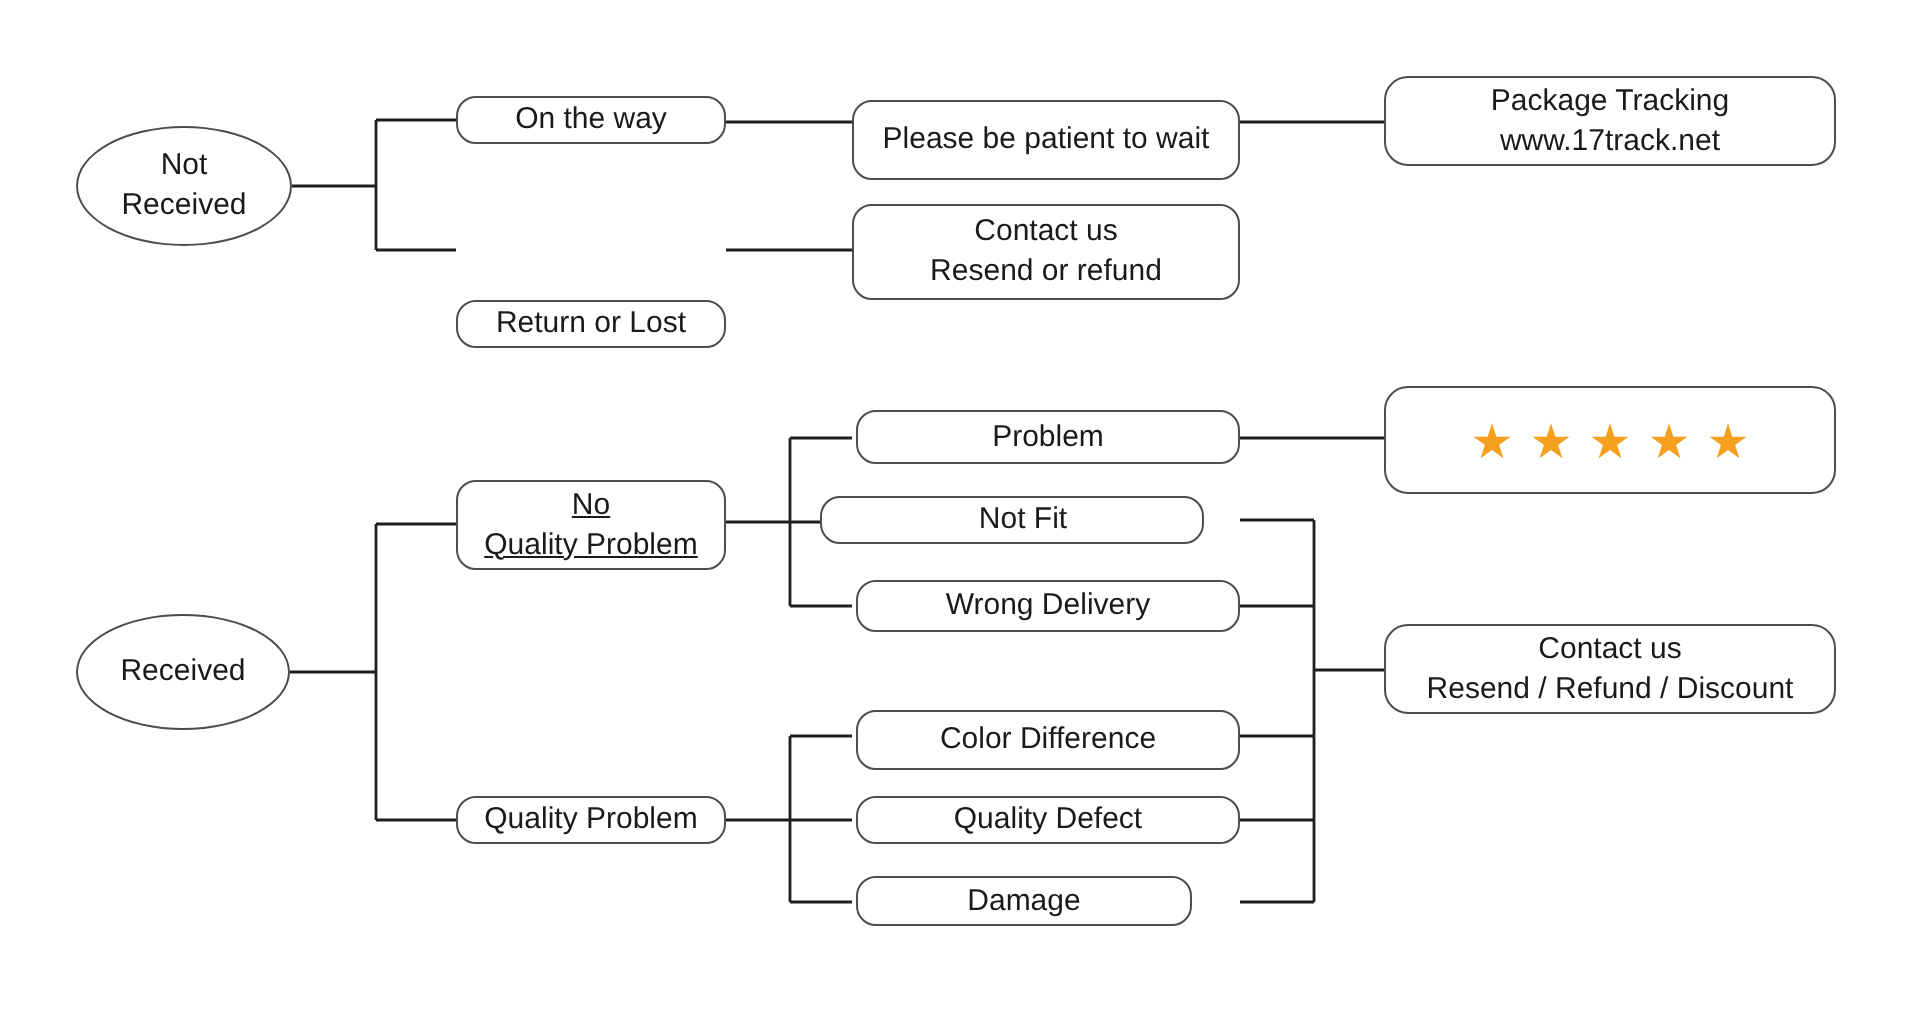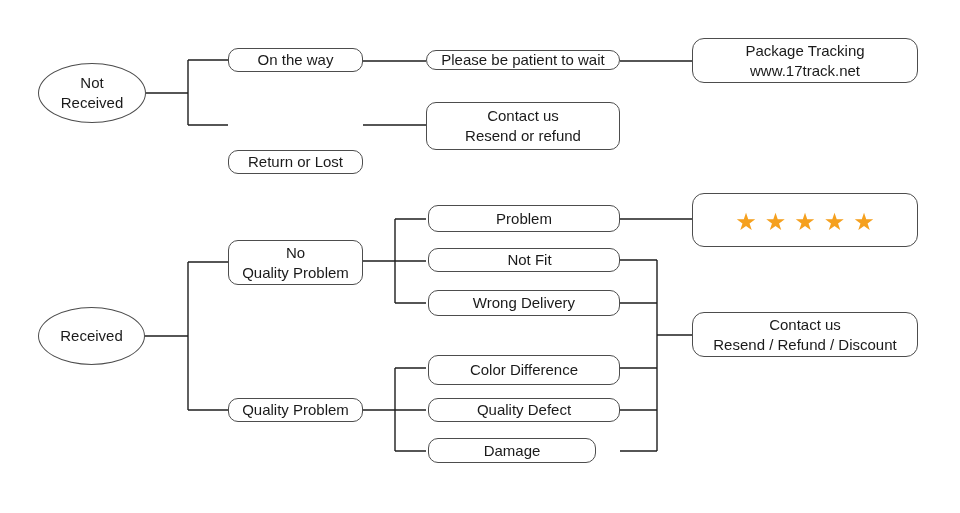--- a/index.html
+++ b/index.html
@@ -66,43 +66,43 @@
   </div>
 
   <div class="node box fs15" style="left:228px; top:48px; width:135px; height:24px;">
     <span>On the way</span>
   </div>
 
   <div class="node box fs15" style="left:228px; top:113px; width:135px; height:24px;margin-top:37px;">
     <span>Return or Lost</span>
   </div>
 
-  <div class="node box fs15" style="left:228px; top:240px; width:135px; height:45px;">
+  <div class="node box fs15" style="left:228px; top:240px; width:135px; height:45px;text-decoration:underline;">
     <span>No</span>
     <span>Quality Problem</span>
   </div>
 
   <div class="node box fs15" style="left:228px; top:398px; width:135px; height:24px;">
     <span>Quality Problem</span>
   </div>
 
-  <div class="node box fs15" style="left:426px; top:50px; width:194px; height:20px;">
+  <div class="node box fs15" style="left:426px; top:50px; width:194px; height:40px;">
     <span>Please be patient to wait</span>
   </div>
 
   <div class="node box fs15" style="left:426px; top:102px; width:194px; height:48px;">
     <span>Contact us</span>
     <span>Resend or refund</span>
   </div>
 
   <div class="node box fs15" style="left:428px; top:205px; width:192px; height:27px;">
     <span>Problem</span>
   </div>
 
-  <div class="node box fs15" style="left:428px; top:248px; width:192px; height:24px;padding-left:11px;">
+  <div class="node box fs15" style="left:410px; top:248px; width:192px; height:24px;padding-left:11px;">
     <span>Not Fit</span>
   </div>
 
   <div class="node box fs15" style="left:428px; top:290px; width:192px; height:26px;">
     <span>Wrong Delivery</span>
   </div>
 
   <div class="node box fs15" style="left:428px; top:355px; width:192px; height:30px;">
     <span>Color Difference</span>
   </div>

